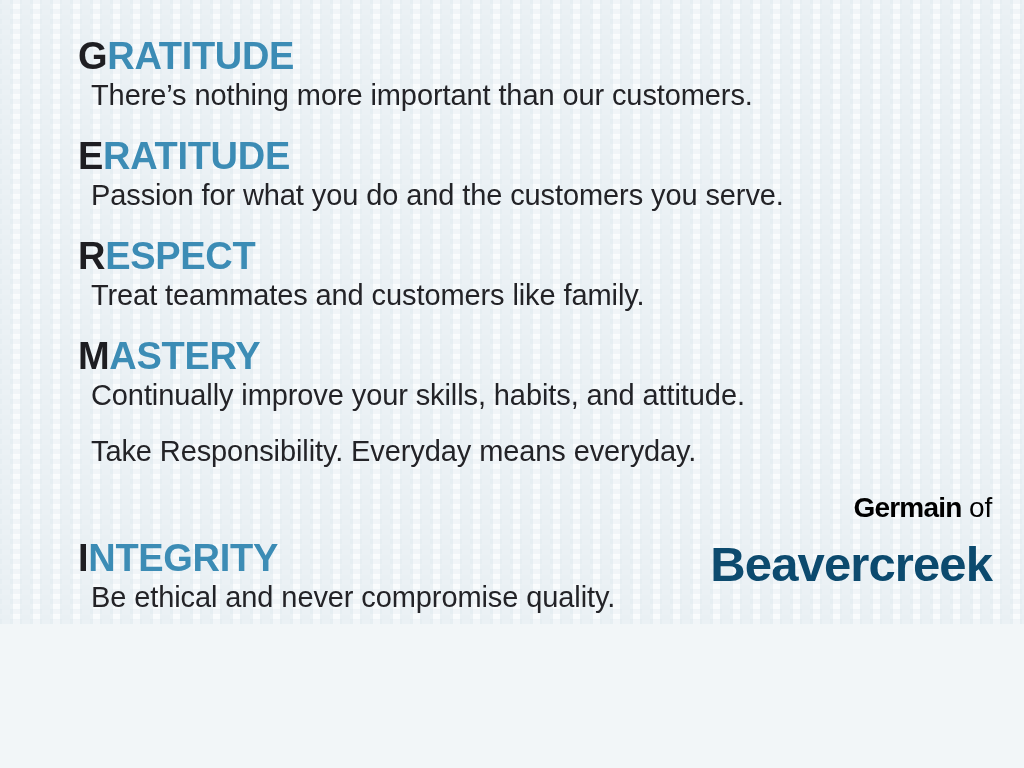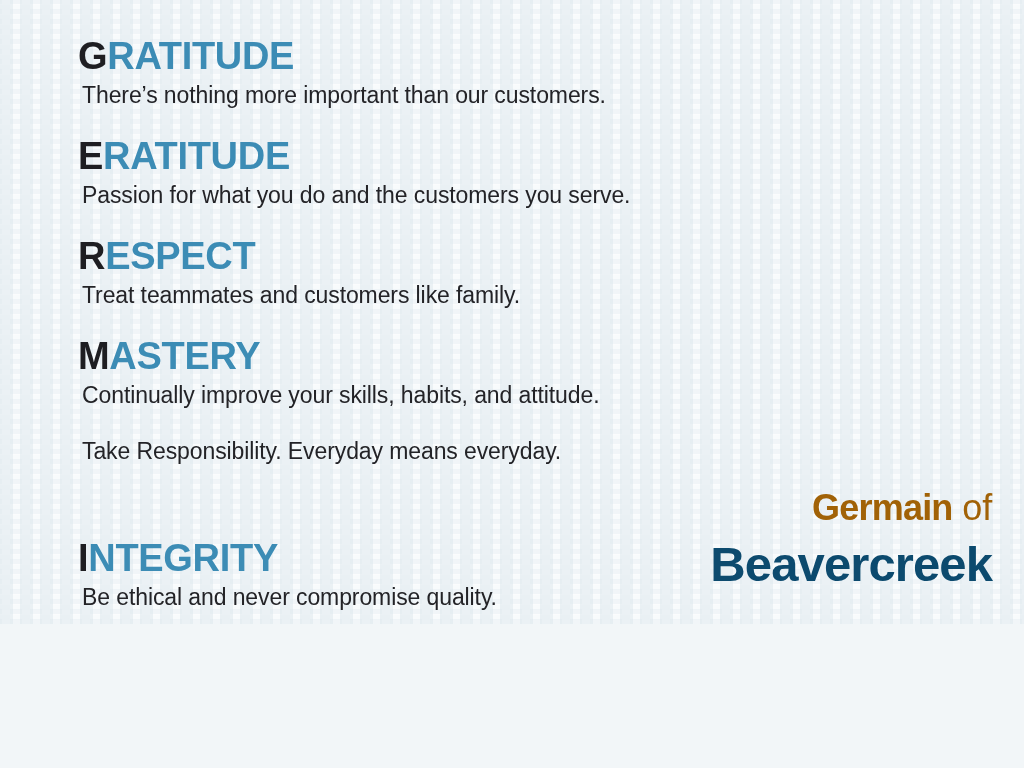--- a/index.html
+++ b/index.html
@@ -107,42 +107,42 @@
     color: #3c8cb5;
     margin: 0;
     white-space: nowrap;
   }
   .value-heading .initial {
     color: #1e1e22;
   }
   .value-desc {
     font-family: "Liberation Sans", sans-serif;
     font-weight: normal;
-    font-size: 23px;
+    font-size: 29px;
     line-height: 30px;
     letter-spacing: -0.1px;
     color: #232327;
-    margin: 2px 0 0 4px;
+    margin: 2px 0 0 13px;
     white-space: nowrap;
   }
 
   
   #brand-logo {
     position: absolute;
     right: 32px;
     bottom: 38px;
     text-align: right;
     z-index: 4;
     line-height: 1;
   }
   #brand-line-1 {
     font-family: "Liberation Sans", sans-serif;
-    font-size: 36px;
+    font-size: 28px;
     line-height: 38px;
-    color: #a16207;
+    color: #000000;
     white-space: nowrap;
   }
   #brand-name {
     font-weight: bold;
     letter-spacing: -0.8px;
   }
   #brand-of {
     font-weight: normal;
     letter-spacing: -0.2px;
   }

